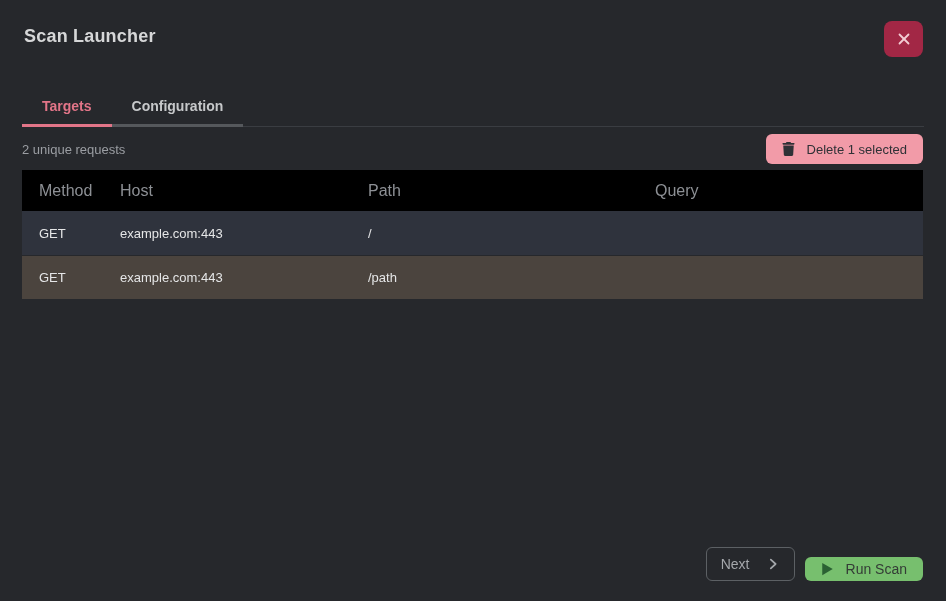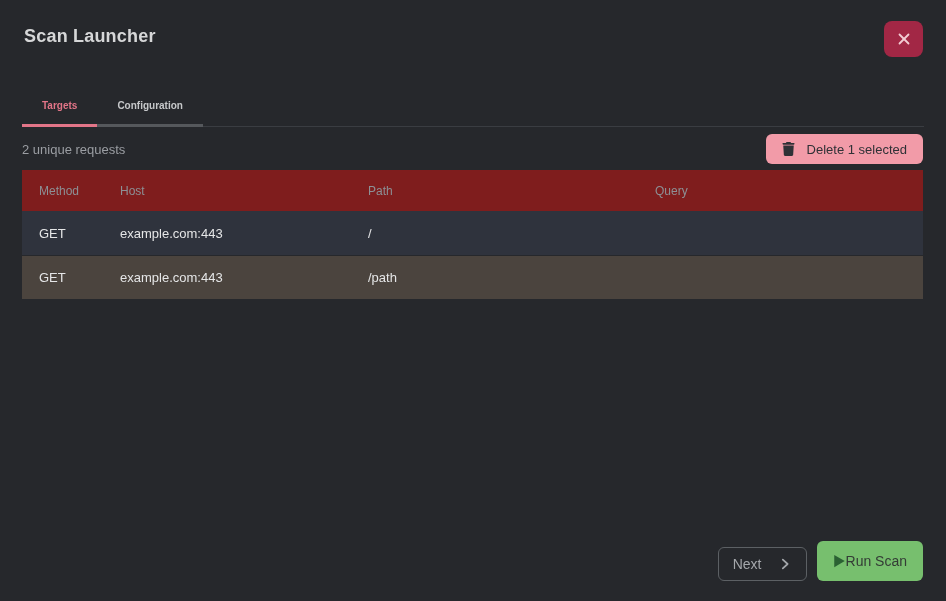--- a/index.html
+++ b/index.html
@@ -22,21 +22,21 @@
   }
   .close-btn svg { display: block; }
 
   
   .tabs {
     display: flex; margin: 40px 22px 0 22px;
     border-bottom: 1px solid #3a3d42;
   }
   .tab {
     height: 40px; display: flex; align-items: center; justify-content: center;
-    padding: 0 20px; font-size: 10px; font-weight: bold;
+    padding: 0 20px; font-size: 14px; font-weight: bold;
     margin-bottom: -1px; border-bottom: 3px solid transparent; cursor: pointer;
   }
   .tab.active { color: #e27588; border-bottom-color: #e27588; }
   .tab.inactive { color: #c6c8ca; border-bottom-color: #55585c; }
 
   
   .toolbar {
     display: flex; justify-content: space-between; align-items: center;
     margin: 7px 23px 6px 22px; height: 30px; gap: 20px;
   }
@@ -49,38 +49,38 @@
     font-family: "Liberation Sans", sans-serif; cursor: pointer;
   }
   .delete-btn svg { display: block; }
 
   
   .table { margin: 0 23px 0 22px; }
   .thead, .trow {
     display: grid; grid-template-columns: 81px 248px 287px 1fr;
     align-items: center;
   }
-  .thead { height: 41px; background: #7f1d1d; color: #8d9095; font-size: 12px; }
+  .thead { height: 41px; background: #000000; color: #8d9095; font-size: 16px; }
   .thead > div, .trow > div { padding-left: 17px; white-space: nowrap; overflow: hidden; }
   .trow { height: 44px; background: #2f333d; color: #e5e6e7; font-size: 13px; cursor: pointer; }
   .trow + .trow { border-top: 1px solid #26282c; }
   .trow.selected { background: #4b443e; }
 
   
   .footer { position: absolute; right: 23px; bottom: 20px; display: flex; align-items: flex-end; gap: 10px; }
   .next-btn {
     display: flex; align-items: center; gap: 16px;
     height: 34px; padding: 0 14px;
     background: transparent; color: #a4a7ab;
     border: 1px solid #5c6064; border-radius: 6px;
     font-size: 14px; font-family: "Liberation Sans", sans-serif; cursor: pointer;
   }
   .run-btn {
-    display: flex; align-items: center; 
-    height: 40px; padding: 0 16px;
+    display: flex; align-items: center; gap: 12px;
+    height: 24px; padding: 0 16px;
     background: #77bf6e; color: #343c36;
     border: none; border-radius: 6px;
     font-size: 14px; font-family: "Liberation Sans", sans-serif; cursor: pointer;
   }
   .next-btn svg, .run-btn svg { display: block; }
 </style>
 </head>
 <body>
 
 <div class="dialog">

